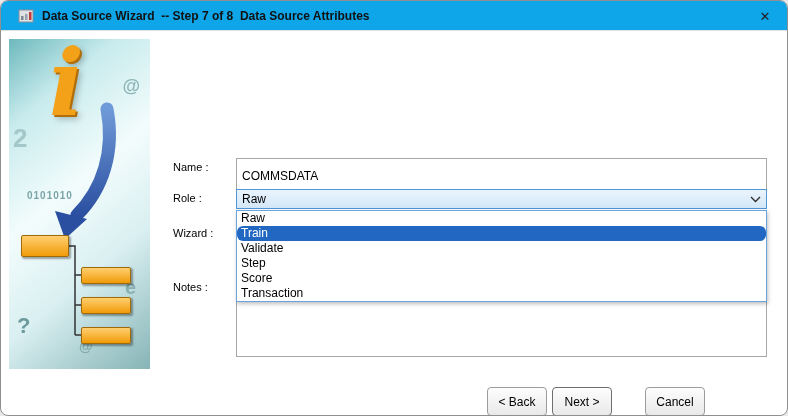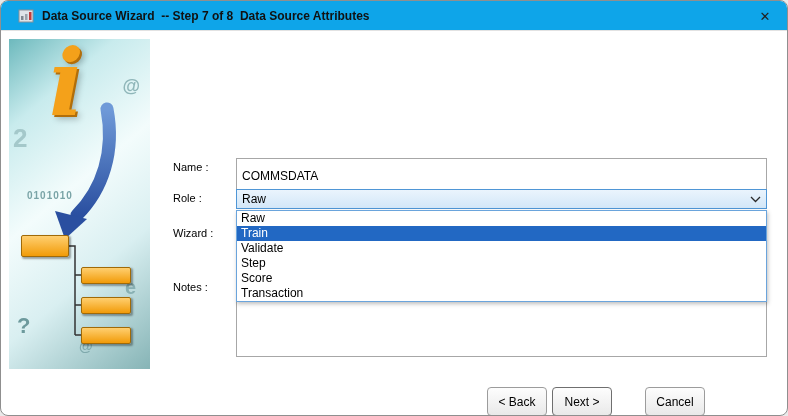--- a/index.html
+++ b/index.html
@@ -32,21 +32,21 @@
 
   
   .intro{position:absolute;left:172px;top:60px;width:588px;font-size:13px;color:#000;line-height:1.5;}
   .lbl{position:absolute;left:172px;font-size:11px;color:#000;}
   .lbl.name{top:160px}.lbl.role{top:191px}.lbl.segment{top:226px}.lbl.notes{top:280px}
   input.textfield{position:absolute;left:235px;top:157px;width:531px;height:36px;border:1px solid #a7a7a7;background:#fff;font-size:12px;padding:0 5px;font-family:inherit;color:#000;outline:none;}
   .combo{position:absolute;left:235px;top:188px;width:531px;height:20px;border:1px solid #4f96d6;background:linear-gradient(#eaf4fd,#d3e7f8);display:flex;align-items:center;padding:0 5px;font-size:12px;color:#000;cursor:default;}
   .combo .chev{margin-left:auto;display:flex;align-items:center;}
   .list{position:absolute;left:235px;top:209px;width:531px;background:#fff;border:1px solid #6aa4dc;z-index:5;box-shadow:1px 2px 4px rgba(0,0,0,.25);}
   .opt{height:15px;line-height:15px;font-size:12px;padding-left:4px;color:#000;cursor:default;}
-  .opt.hl{background:#2268c3;color:#fff;}
+  .opt.hl{background:#2268c3;color:#fff;border-radius:6px;}
   textarea.notes{position:absolute;left:235px;top:287px;width:531px;height:69px;border:1px solid #a7a7a7;resize:none;font-family:inherit;font-size:12px;padding:3px 5px;outline:none;background:#fff;}
 
   
   .btn{position:absolute;top:386px;width:60px;height:29px;font-size:12px;font-family:inherit;background:linear-gradient(#fdfdfd,#e9e9e9);border:1px solid #9c9c9c;border-radius:4px;color:#000;cursor:pointer;}
   .btn.back{left:486px}.btn.next{left:551px;border-color:#6f6f6f;}.btn.cancel{left:644px}
 </style>
 </head>
 <body>
 
 <div class="window">

